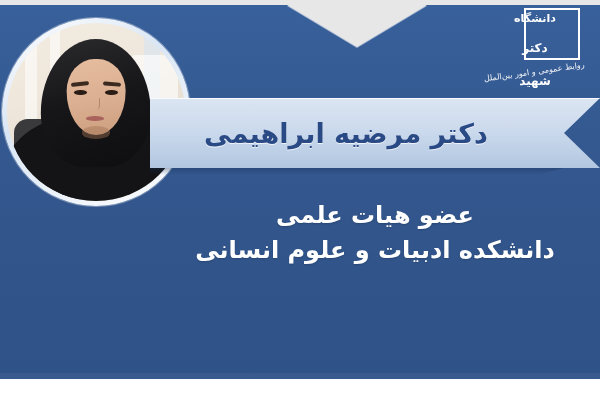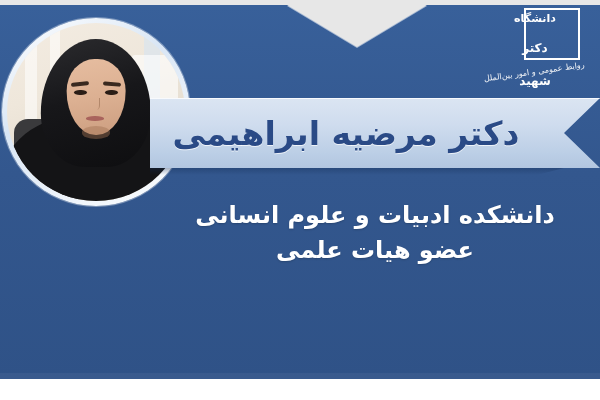--- a/index.html
+++ b/index.html
@@ -236,21 +236,21 @@
     background: linear-gradient(180deg, rgba(20,45,85,0.35), rgba(20,45,85,0));
     clip-path: polygon(0 0, 92% 0, 86% 100%, 0 100%);
   }
   .ribbon-text {
     position: absolute;
     left: 0; right: 58px; top: 0; bottom: 0;
     display: flex;
     align-items: center;
     justify-content: center;
     color: #2A4A86;
-    font-size: 33px;
+    font-size: 27px;
     font-weight: bold;
     letter-spacing: 0px;
     direction: rtl;
     text-shadow: 0 1px 0 rgba(255,255,255,0.7);
   }
 
   
   .subtitle {
     position: absolute;
     left: 170px; top: 198px;
@@ -309,19 +309,19 @@
     </div>
   </div>
 
   <div class="ribbon">
     <div class="ribbon-body"></div>
     <div class="ribbon-text">دکتر مرضیه ابراهیمی</div>
   </div>
   <div class="ribbon-shadow" style="left:150px; top:168px;"></div>
 
   <div class="subtitle">
+    <div class="subtitle-line sub-1">عضو هیات علمی</div>
     <div class="subtitle-line sub-2">دانشکده ادبیات و علوم انسانی</div>
-    <div class="subtitle-line sub-1">عضو هیات علمی</div>
   </div>
 
   <div class="bottom-white"></div>
 
 </div>
 
 </body></html>

